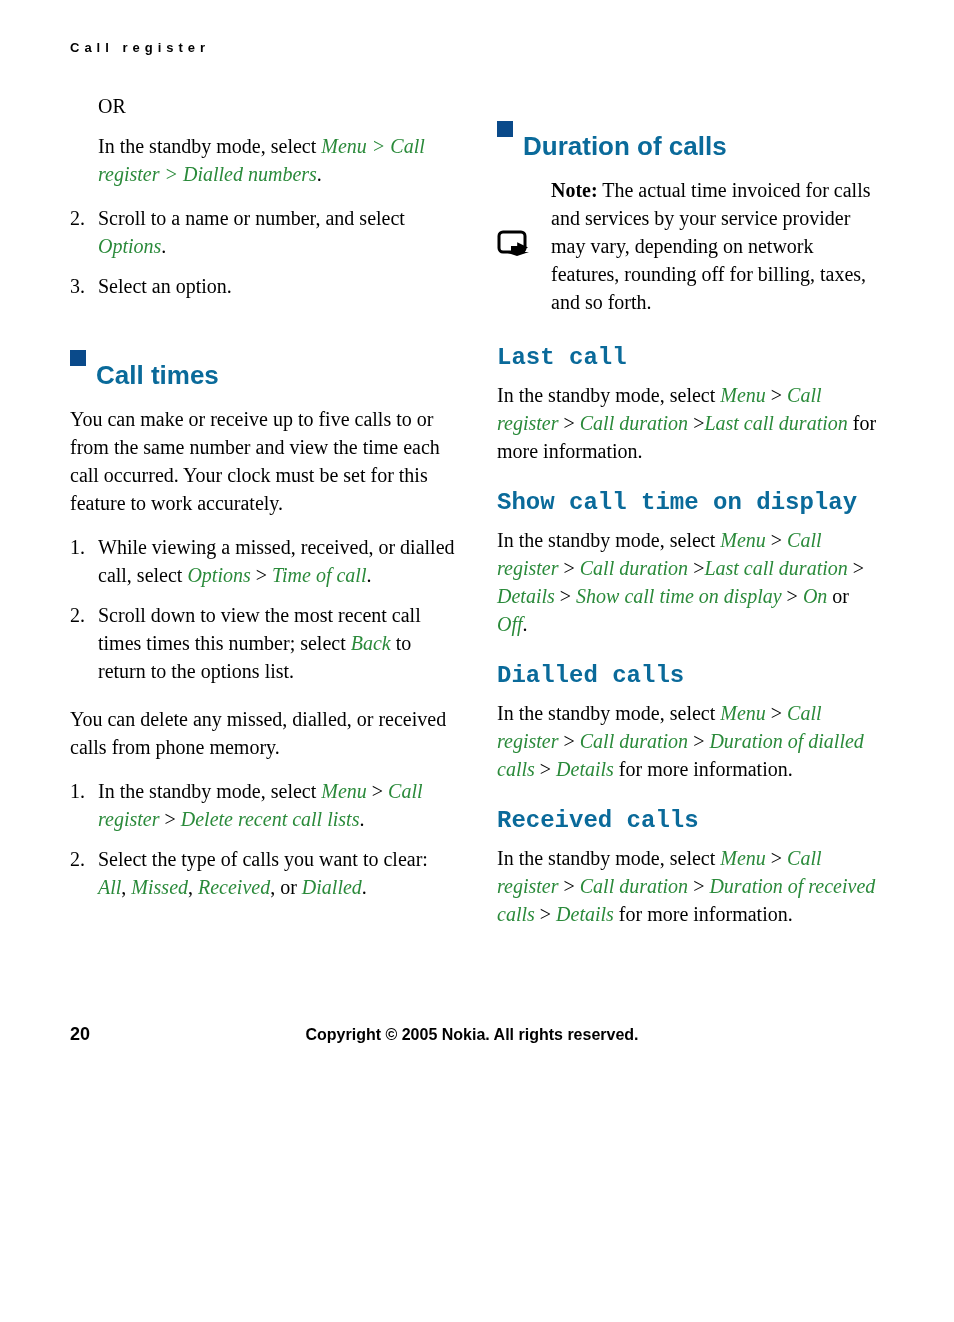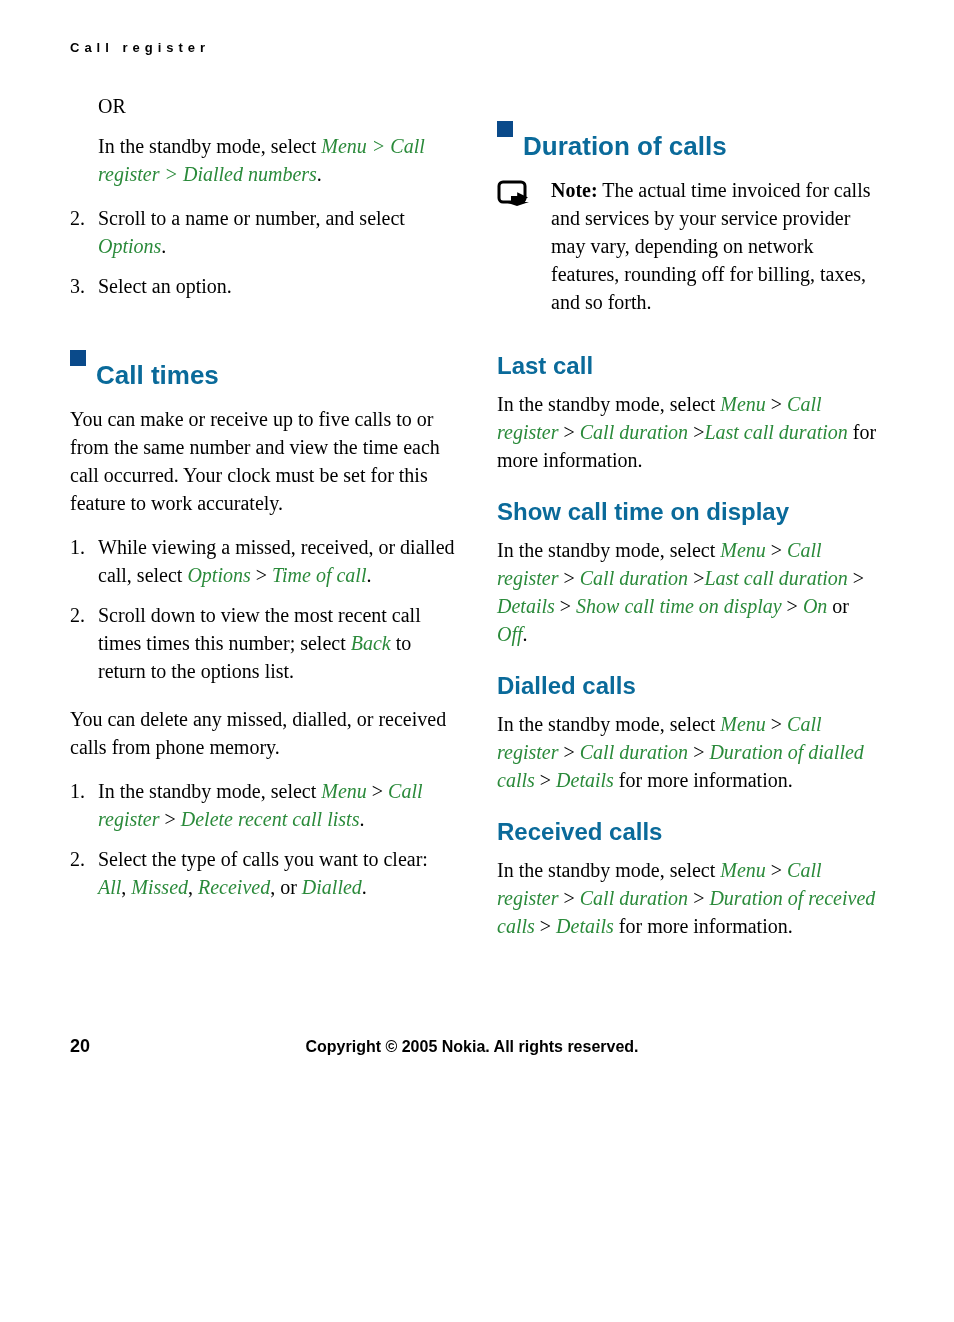--- a/index.html
+++ b/index.html
@@ -79,35 +79,35 @@
     font-weight: bold;
     margin-top: 36px;
   }
   .body-text {
     font-size: 20px;
     line-height: 1.4;
     margin-bottom: 16px;
   }
   .note-block {
     display: flex;
-    align-items: flex-start;
+    align-items: center;
     gap: 14px;
-    margin-bottom: 36px;
+    margin-bottom: 28px;
   }
   .note-icon {
     flex-shrink: 0;
     margin-top: 4px;
   }
   .note-text {
     font-size: 20px;
     line-height: 1.4;
   }
   .sub-heading {
     color: #0a6a9a;
-    font-family: Liberation Sans, sans-serif;
+    font-family: Liberation Mono, monospace;
     font-size: 24px;
     font-weight: bold;
     margin-top: 24px;
     margin-bottom: 10px;
   }
   .footer {
     display: flex;
     justify-content: space-between;
     align-items: center;
     margin-top: 80px;

